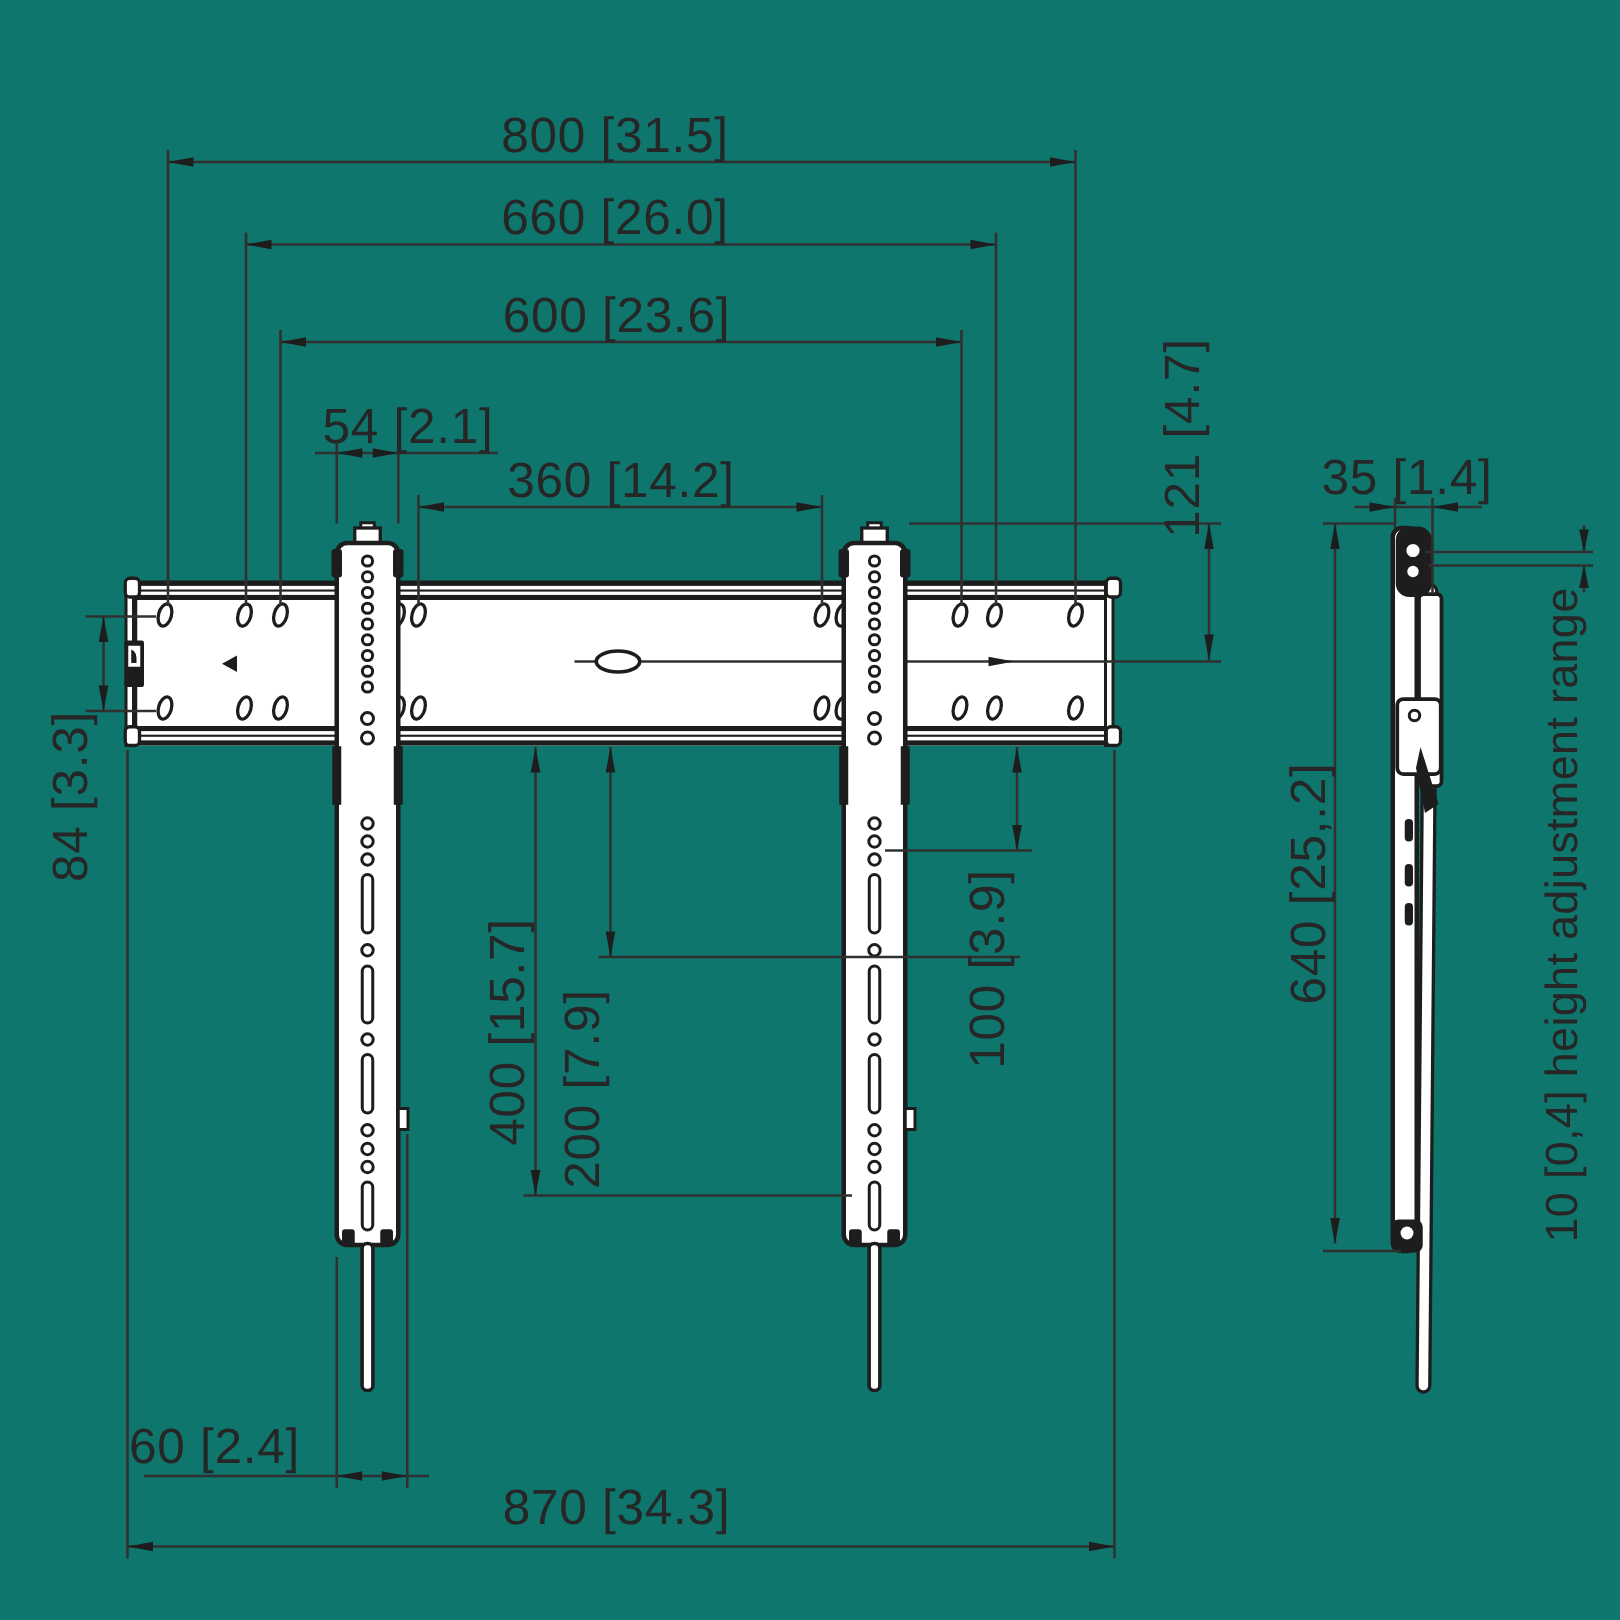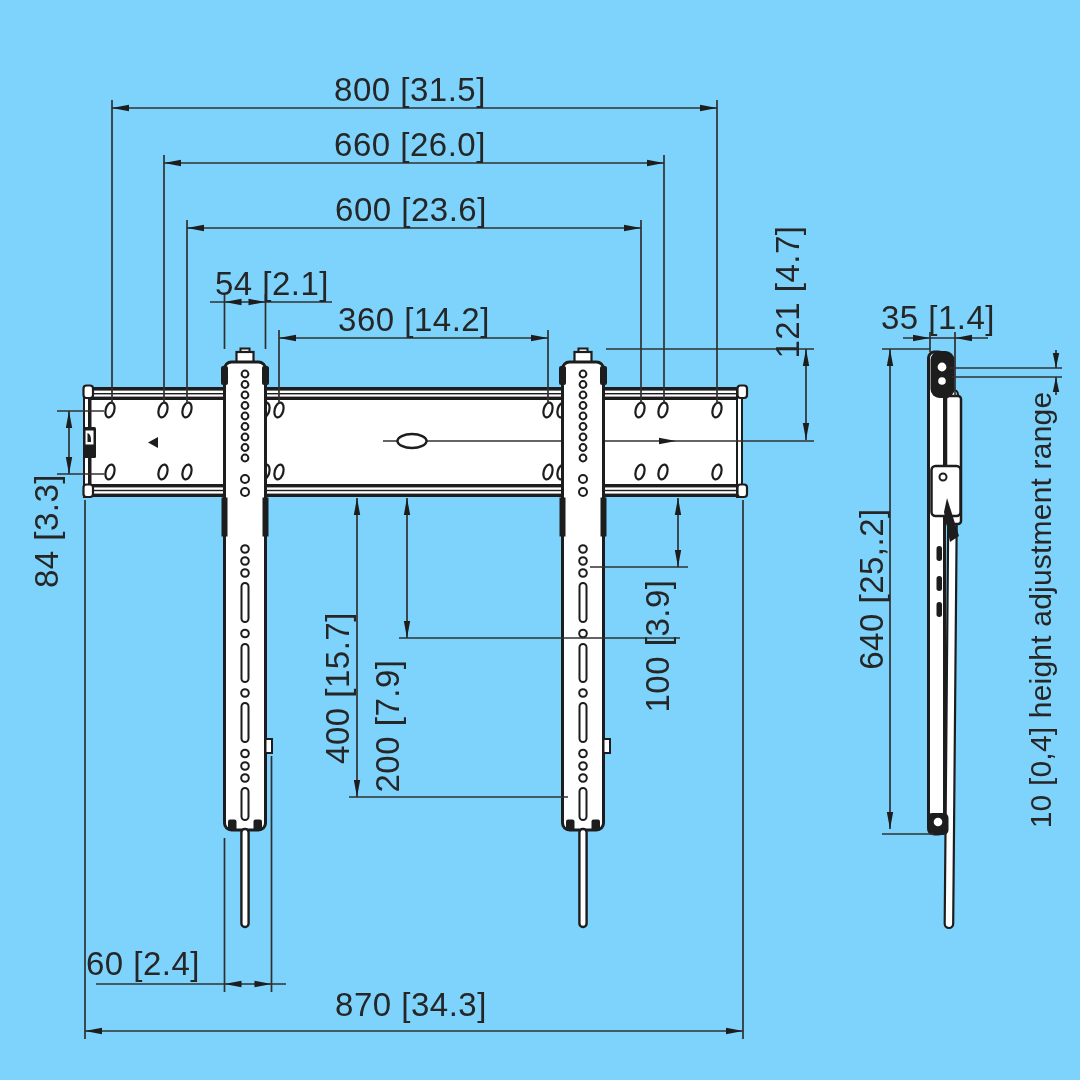--- a/index.html
+++ b/index.html
@@ -1,16 +1,16 @@
 <!DOCTYPE html>
 <html><head>
 <meta charset="utf-8">
 <style>
   html,body{margin:0;padding:0;background:#ffffff;}
-  .stage{position:relative;width:1080px;height:1080px;background:#7dd3fc;overflow:hidden;}
+  .stage{position:relative;width:1080px;height:1080px;background:#0f766e;overflow:hidden;}
   svg{display:block;}
   .dim-text{
     font-family:"Liberation Sans", sans-serif;
     font-size:33px;
     letter-spacing:0.5px;
     fill:#262626;
   }
   .dim-text-long{
     font-family:"Liberation Sans", sans-serif;
     font-size:30px;

